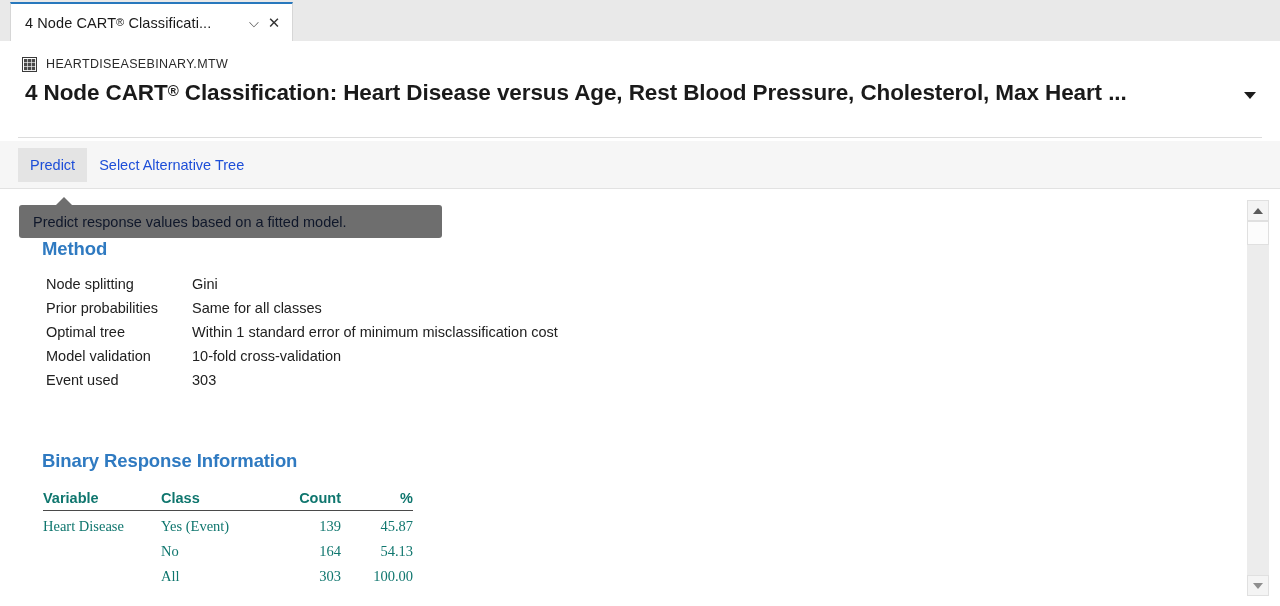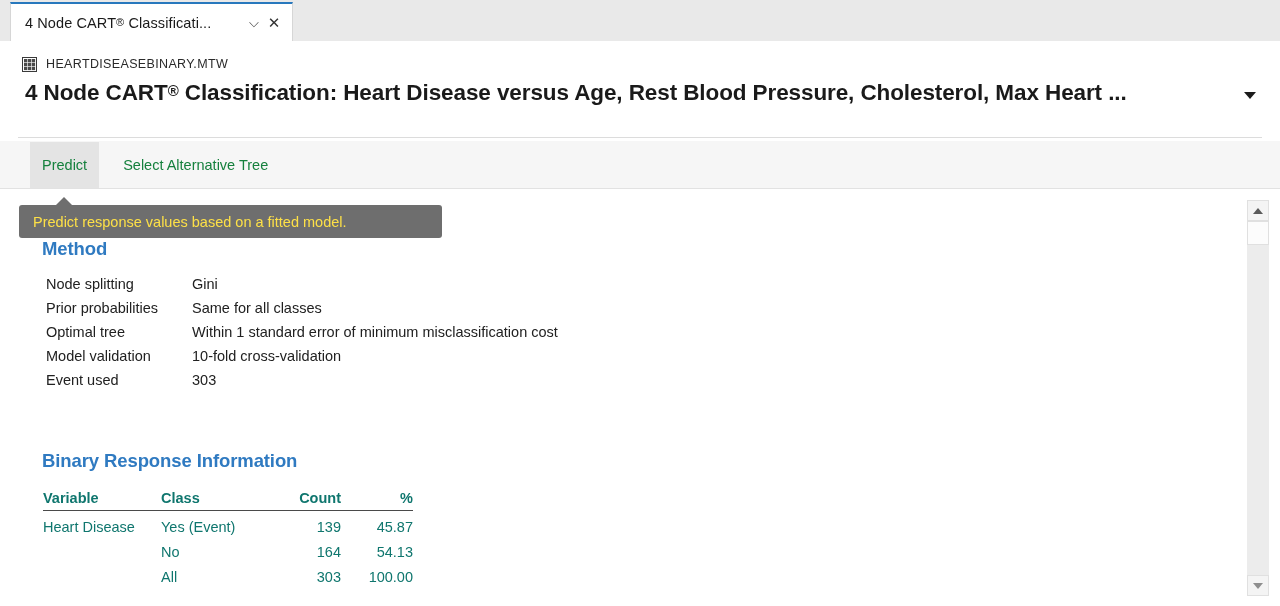--- a/index.html
+++ b/index.html
@@ -109,28 +109,27 @@
     position: absolute;
     left: 0; top: 141px;
     width: 1280px; height: 48px;
     background: #f6f6f6;
     border-bottom: 1px solid #e2e2e2;
     display: flex;
     align-items: center;
     padding-left: 18px;
   }
   .tb-btn {
-    height: 46px;
+    height: 34px;
     display: flex; align-items: center;
     padding: 0 12px;
     font-size: 14.5px;
-    color: #15803d;
+    color: #1d4ed8;
     cursor: pointer;
     white-space: nowrap;
-    margin-left: 12px;
   }
   .tb-btn.hovered { background: #e4e4e4; }
 
   
   .content {
     position: absolute;
     left: 0; top: 190px;
     width: 1237px; height: 416px;
     background: #ffffff;
     overflow: hidden;
@@ -171,20 +170,21 @@
     border-bottom: 1px solid #4a4a4a;
     white-space: nowrap;
     height: 22px;
     vertical-align: bottom;
   }
   .bri-table td {
     height: 25px;
     padding: 0;
     white-space: nowrap;
     vertical-align: middle;
+    font-family: Liberation Serif, serif;
   }
   .col-var   { width: 118px; text-align: left; }
   .col-class { width: 110px; text-align: left; }
   .col-count { width: 70px;  text-align: right; }
   .col-pct   { width: 72px;  text-align: right; }
   .bri-table tbody tr:first-child td { padding-top: 4px; height: 29px; }
 
   
   .tooltip {
     position: absolute;
@@ -192,21 +192,21 @@
     width: 423px; height: 33px;
     background: #6e6e6e;
     border-radius: 3px;
     display: flex;
     align-items: center;
     padding-left: 14px;
     z-index: 40;
   }
   .tooltip-text {
     font-size: 14.5px;
-    color: #fde047;
+    color: #0f172a;
     white-space: nowrap;
   }
   .tooltip-arrow {
     position: absolute;
     left: 36px; top: -8px;
     width: 0; height: 0;
     border-left: 9px solid transparent;
     border-right: 9px solid transparent;
     border-bottom: 9px solid #6e6e6e;
   }

